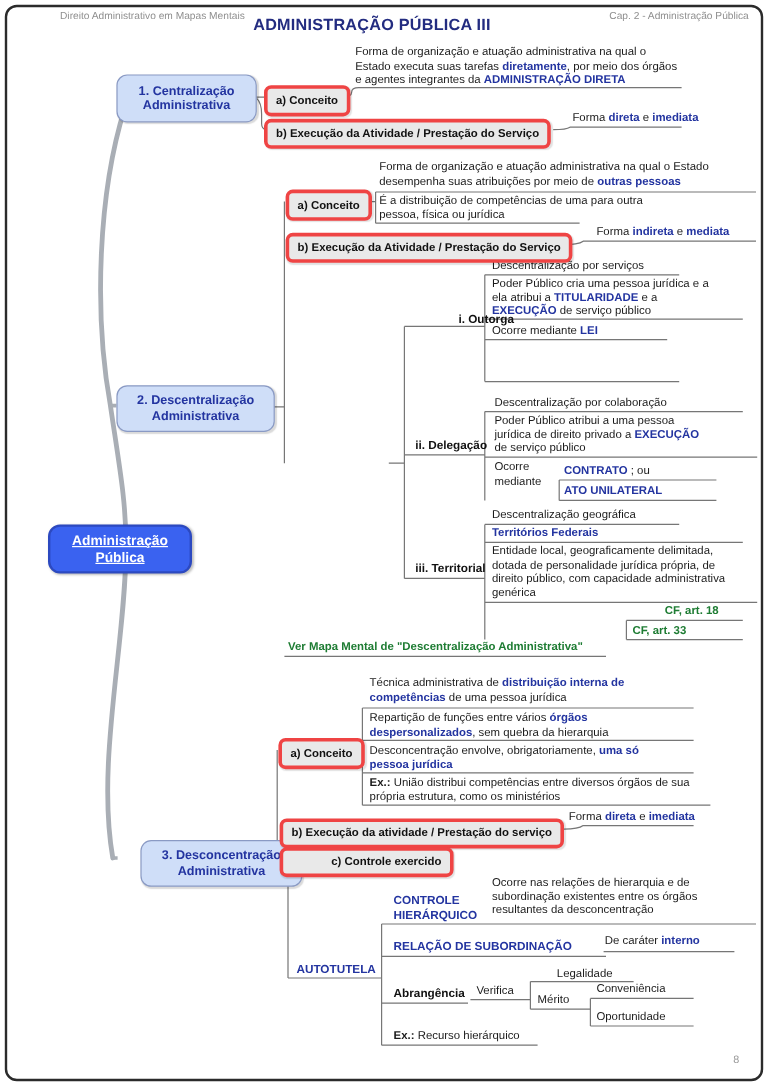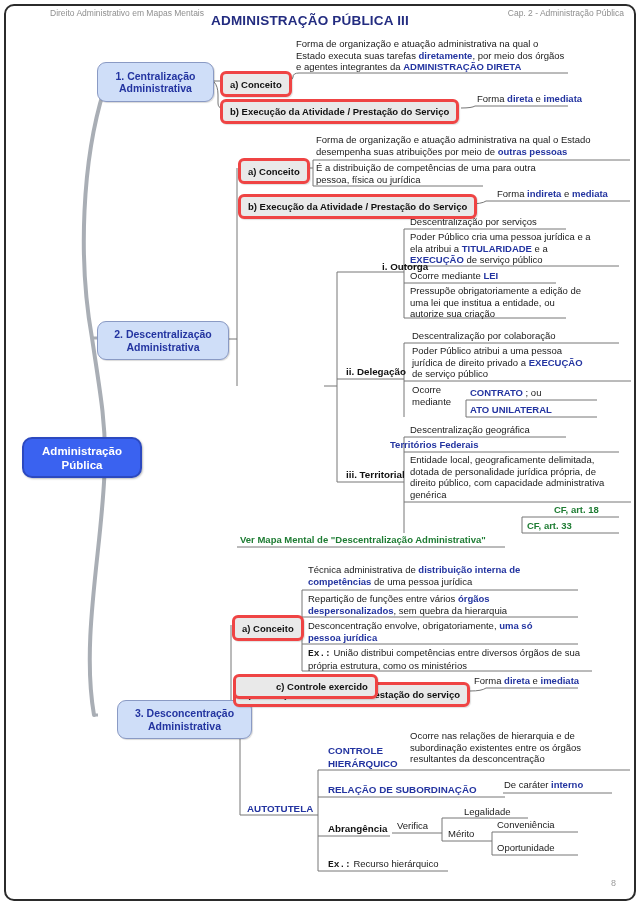--- a/index.html
+++ b/index.html
@@ -24,21 +24,21 @@
         display:inline-flex;align-items:center;padding:2px 7px;white-space:nowrap;
         box-shadow:1px 1px 1px rgba(0,0,0,.12);}
   .gbox.ml{white-space:pre-line;line-height:11.5px;}
   .txt{position:absolute;z-index:3;font-size:9.5px;line-height:11.5px;color:#1a1a1a;}
   .nw{white-space:nowrap;}
   .lbl{position:absolute;z-index:3;font-size:9.8px;font-weight:bold;color:#111;white-space:nowrap;}
   .blb{position:absolute;z-index:3;font-size:9.8px;font-weight:bold;color:#2334a0;
        white-space:pre-line;line-height:13px;}
   .grn{position:absolute;z-index:3;font-size:9.5px;font-weight:bold;color:#1e7c33;white-space:nowrap;}
   .b{color:#2334a0;font-weight:bold;}
-  .bk{font-weight:bold;font-family:Liberation Mono, monospace;}
+  .bk{font-weight:bold;}
   .pnum{position:absolute;right:22px;top:878px;font-size:9px;color:#9a9a9a;z-index:3;}
 </style>
 </head>
 <body>
 
 <div id="canvas">
   <div id="pageborder"></div>
 
   <svg class="lines" width="638" height="903" viewBox="0 0 638 903">
     <path fill="none" stroke="#a9aeb5" stroke-width="4" stroke-linecap="round" d="M104 90 C82 160 78 260 92 338 C100 392 105 418 105 455 C105 535 80 635 94 715"></path>
@@ -63,21 +63,21 @@
          M318 770 H630 M318 797 H505 M503 793 H612
          M318 836 H390 M392 833 H442 M442 818 V841 M442 818 H528 M442 841 H492
          M492 832 V855 M492 832 H578 M492 855 H578
          M318 871 H448"></path>
   </svg>
 
   <div class="hdr" style="left:14px;top:8px;">Direito Administrativo em Mapas Mentais</div>
   <div class="ttl">ADMINISTRAÇÃO PÚBLICA III</div>
   <div class="hdr" style="right:14px;top:8px;">Cap. 2 - Administração Pública</div>
 
-  <div class="root" style="left:22px;top:437px;width:116px;height:37px;">Administração
+  <div class="root" style="left:40px;top:437px;width:116px;height:37px;text-decoration:underline;">Administração
 Pública</div>
 
   <div class="nbox" style="left:97px;top:62px;width:115px;height:38px;">1. Centralização
 Administrativa</div>
   <div class="gbox" style="left:220px;top:71px;height:16px;">a) Conceito</div>
   <div class="txt" style="left:296px;top:38px;width:272px;"><span>Forma de organização e atuação administrativa na qual o Estado executa suas tarefas </span><span class="b">diretamente</span><span>, por meio dos órgãos e agentes integrantes da </span><span class="b">ADMINISTRAÇÃO DIRETA</span></div>
   <div class="gbox" style="left:220px;top:99px;height:15px;">b) Execução da Atividade / Prestação do Serviço</div>
   <div class="txt nw" style="left:477px;top:93px;"><span>Forma </span><span class="b">direta</span><span> e </span><span class="b">imediata</span></div>
 
   <div class="nbox" style="left:97px;top:321px;width:130px;height:37px;">2. Descentralização
@@ -85,47 +85,46 @@
   <div class="gbox" style="left:238px;top:158px;height:16px;">a) Conceito</div>
   <div class="txt" style="left:316px;top:134px;width:318px;"><span>Forma de organização e atuação administrativa na qual o Estado desempenha suas atribuições por meio de </span><span class="b">outras pessoas</span></div>
   <div class="txt" style="left:316px;top:162px;width:230px;">É a distribuição de competências de uma para outra pessoa, física ou jurídica</div>
   <div class="gbox" style="left:238px;top:194px;height:15px;">b) Execução da Atividade / Prestação do Serviço</div>
   <div class="txt nw" style="left:497px;top:188px;"><span>Forma </span><span class="b">indireta</span><span> e </span><span class="b">mediata</span></div>
 
   <div class="lbl" style="left:348px;top:261px;padding-left:34px;">i. Outorga</div>
   <div class="txt nw" style="left:410px;top:216px;">Descentralização por serviços</div>
   <div class="txt" style="left:410px;top:231px;width:190px;"><span>Poder Público cria uma pessoa jurídica e a ela atribui a </span><span class="b">TITULARIDADE</span><span> e a </span><span class="b">EXECUÇÃO</span><span> de serviço público</span></div>
   <div class="txt nw" style="left:410px;top:270px;"><span>Ocorre mediante </span><span class="b">LEI</span></div>
-  <div class="txt" style="left:410px;top:285px;width:175px;">Pressupõe obrigatoriamente a edição de uma lei que institua a entidade, ou autorize sua criação</div>
 
   <div class="lbl" style="left:346px;top:366px;">ii. Delegação</div>
   <div class="txt nw" style="left:412px;top:330px;">Descentralização por colaboração</div>
   <div class="txt" style="left:412px;top:345px;width:178px;"><span>Poder Público atribui a uma pessoa jurídica de direito privado a </span><span class="b">EXECUÇÃO</span><span> de serviço público</span></div>
   <div class="txt" style="left:412px;top:384px;width:50px;">Ocorre mediante</div>
   <div class="txt nw" style="left:470px;top:387px;"><span class="b">CONTRATO</span><span> ; ou</span></div>
   <div class="txt nw b" style="left:470px;top:404px;">ATO UNILATERAL</div>
 
   <div class="lbl" style="left:346px;top:469px;">iii. Territorial</div>
   <div class="txt nw" style="left:410px;top:424px;">Descentralização geográfica</div>
-  <div class="txt nw b" style="left:390px;top:439px;">Territórios Federais</div>
+  <div class="txt nw b" style="left:410px;top:439px;">Territórios Federais</div>
   <div class="txt" style="left:410px;top:454px;width:205px;">Entidade local, geograficamente delimitada, dotada de personalidade jurídica própria, de direito público, com capacidade administrativa genérica</div>
   <div class="grn" style="left:554px;top:504px;">CF, art. 18</div>
   <div class="grn" style="left:527px;top:520px;">CF, art. 33</div>
   <div class="grn" style="left:240px;top:534px;">Ver Mapa Mental de "Descentralização Administrativa"</div>
 
   <div class="nbox" style="left:97px;top:700px;width:133px;height:37px;margin-left:20px;">3. Desconcentração
 Administrativa</div>
   <div class="gbox" style="left:232px;top:615px;height:16px;">a) Conceito</div>
   <div class="txt" style="left:308px;top:564px;width:236px;"><span>Técnica administrativa de </span><span class="b">distribuição interna de competências</span><span> de uma pessoa jurídica</span></div>
   <div class="txt" style="left:308px;top:620px;width:240px;"><span>Desconcentração envolve, obrigatoriamente, </span><span class="b">uma só pessoa jurídica</span></div>
   <div class="txt" style="left:308px;top:593px;width:232px;"><span>Repartição de funções entre vários </span><span class="b">órgãos despersonalizados</span><span>, sem quebra da hierarquia</span></div>
   <div class="txt" style="left:308px;top:647px;width:278px;"><span class="bk">Ex.:</span><span> União distribui competências entre diversos órgãos de sua própria estrutura, como os ministérios</span></div>
   <div class="gbox" style="left:233px;top:682px;height:15px;">b) Execução da atividade / Prestação do serviço</div>
   <div class="txt nw" style="left:474px;top:675px;"><span>Forma </span><span class="b">direta</span><span> e </span><span class="b">imediata</span></div>
-  <div class="gbox" style="left:233px;top:674px;height:15px;padding-left:40px;">c) Controle exercido</div>
+  <div class="gbox" style="left:233px;top:706px;height:15px;padding-left:40px;">c) Controle exercido</div>
 
   <div class="blb" style="left:328px;top:744px;">CONTROLE
 HIERÁRQUICO</div>
   <div class="txt" style="left:410px;top:730px;width:220px;">Ocorre nas relações de hierarquia e de subordinação existentes entre os órgãos resultantes da desconcentração</div>
   <div class="blb" style="left:328px;top:783px;">RELAÇÃO DE SUBORDINAÇÃO</div>
   <div class="txt nw" style="left:504px;top:779px;"><span>De caráter </span><span class="b">interno</span></div>
   <div class="blb" style="left:247px;top:802px;">AUTOTUTELA</div>
   <div class="lbl" style="left:328px;top:823px;">Abrangência</div>
   <div class="txt nw" style="left:397px;top:820px;">Verifica</div>
   <div class="txt nw" style="left:448px;top:806px;padding-left:16px;">Legalidade</div>

